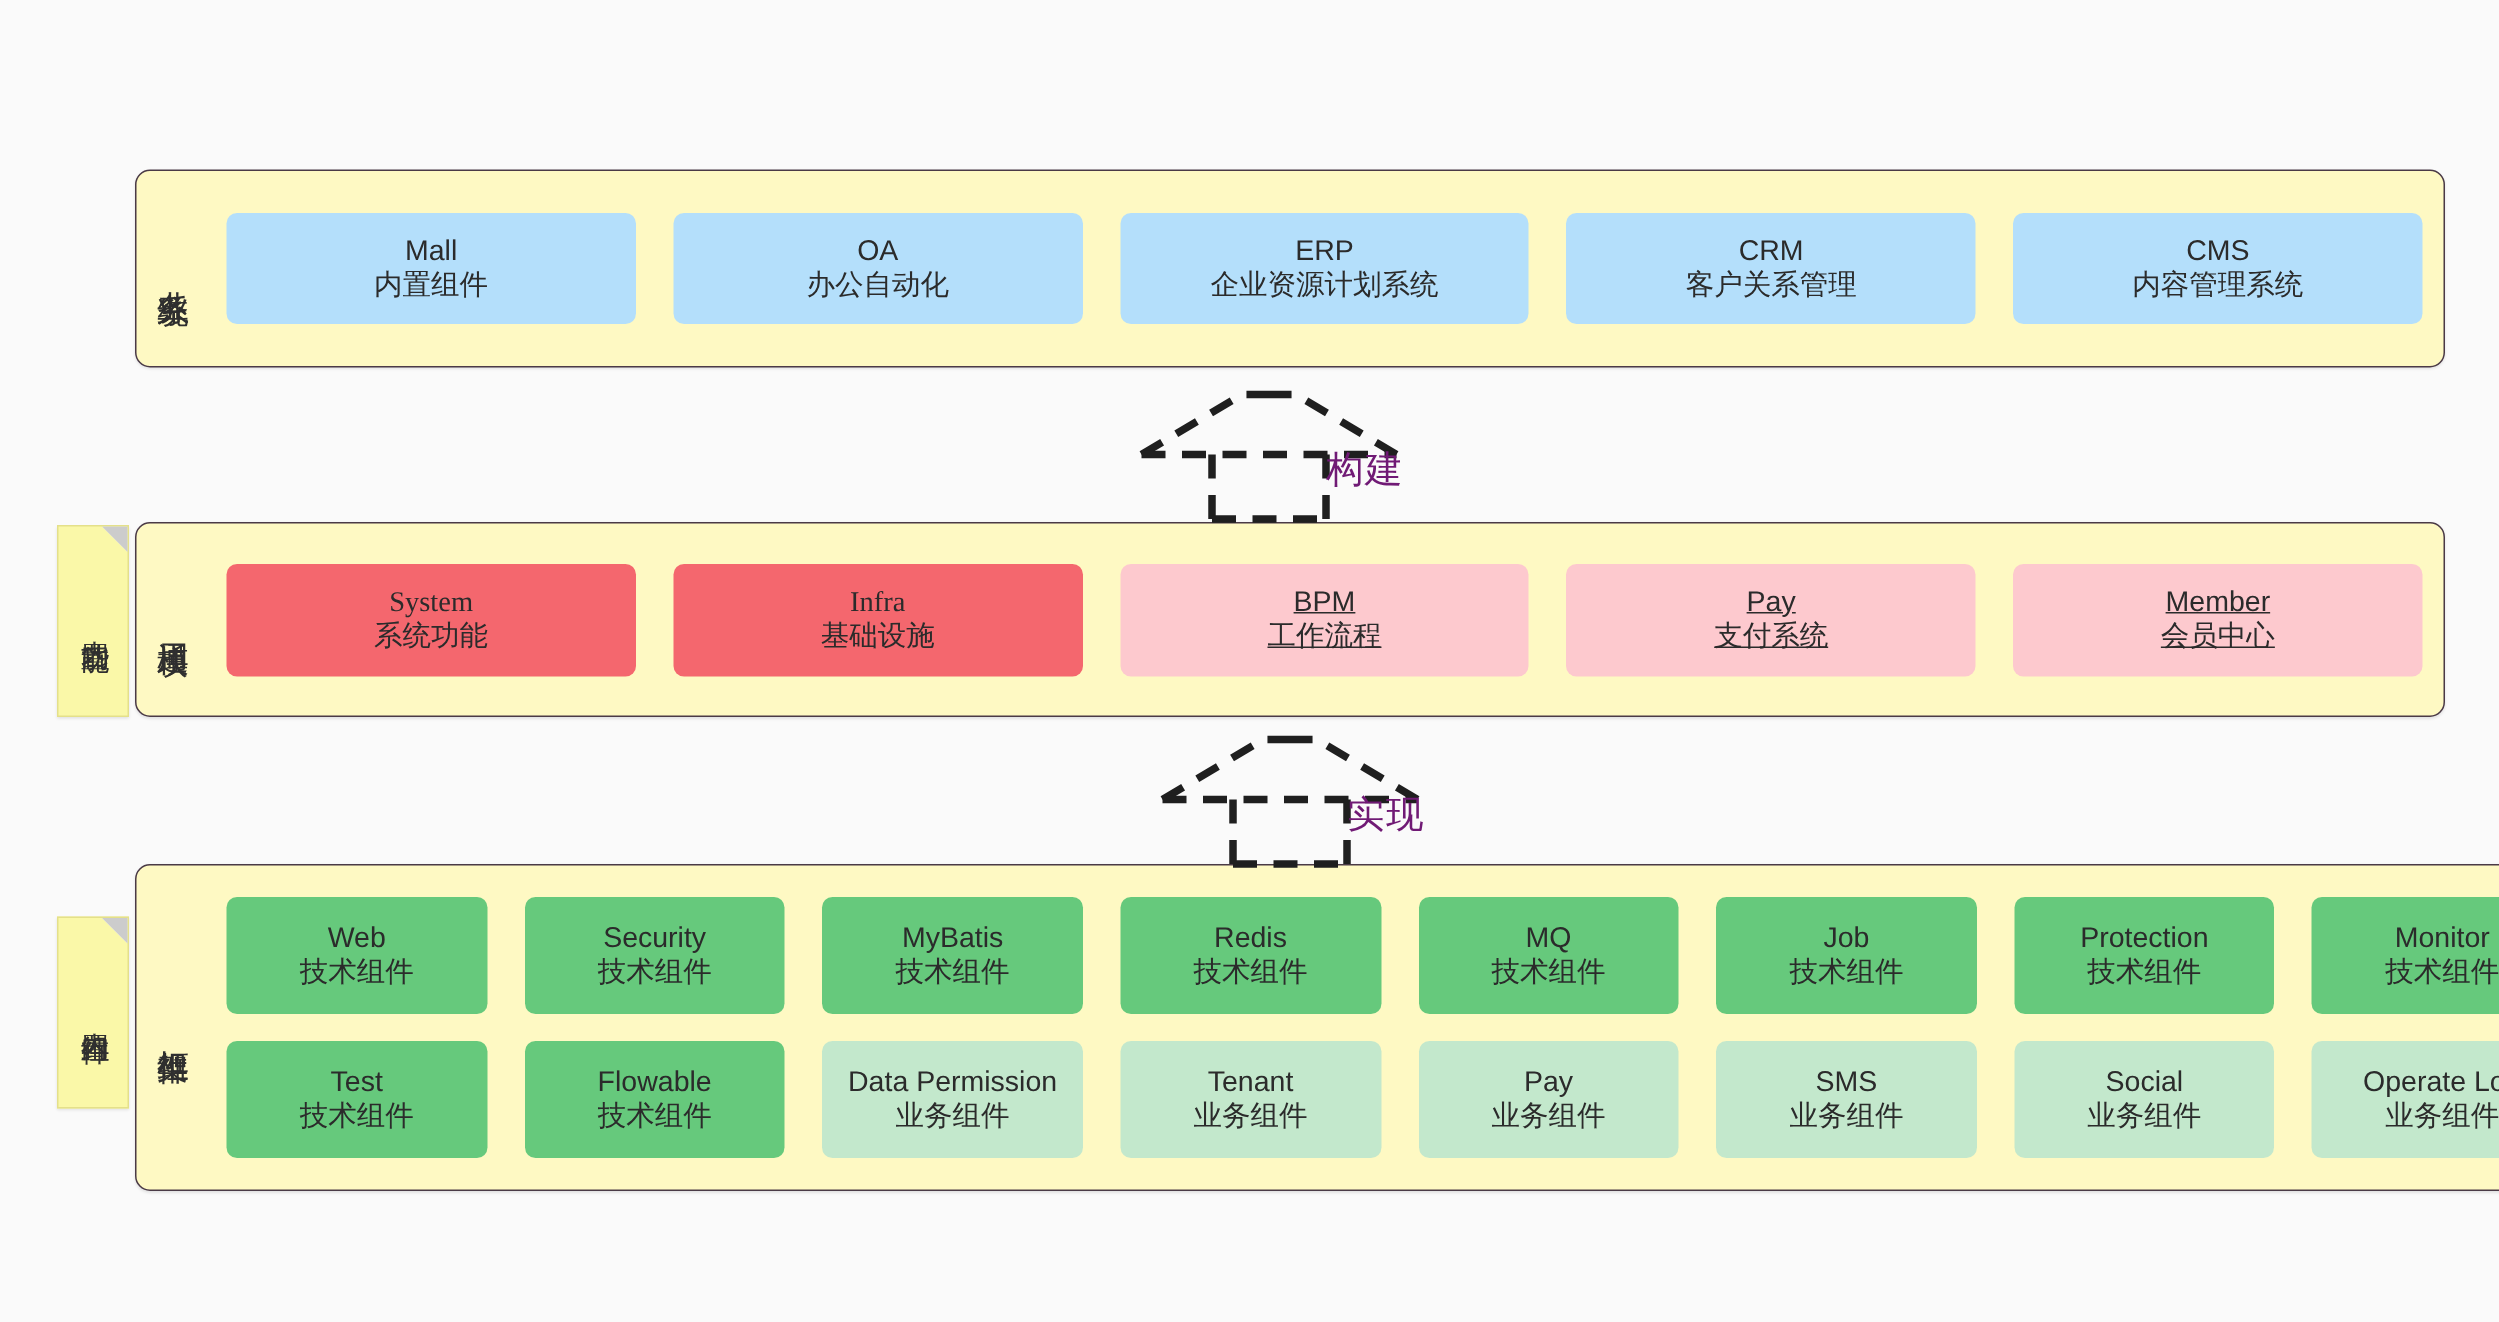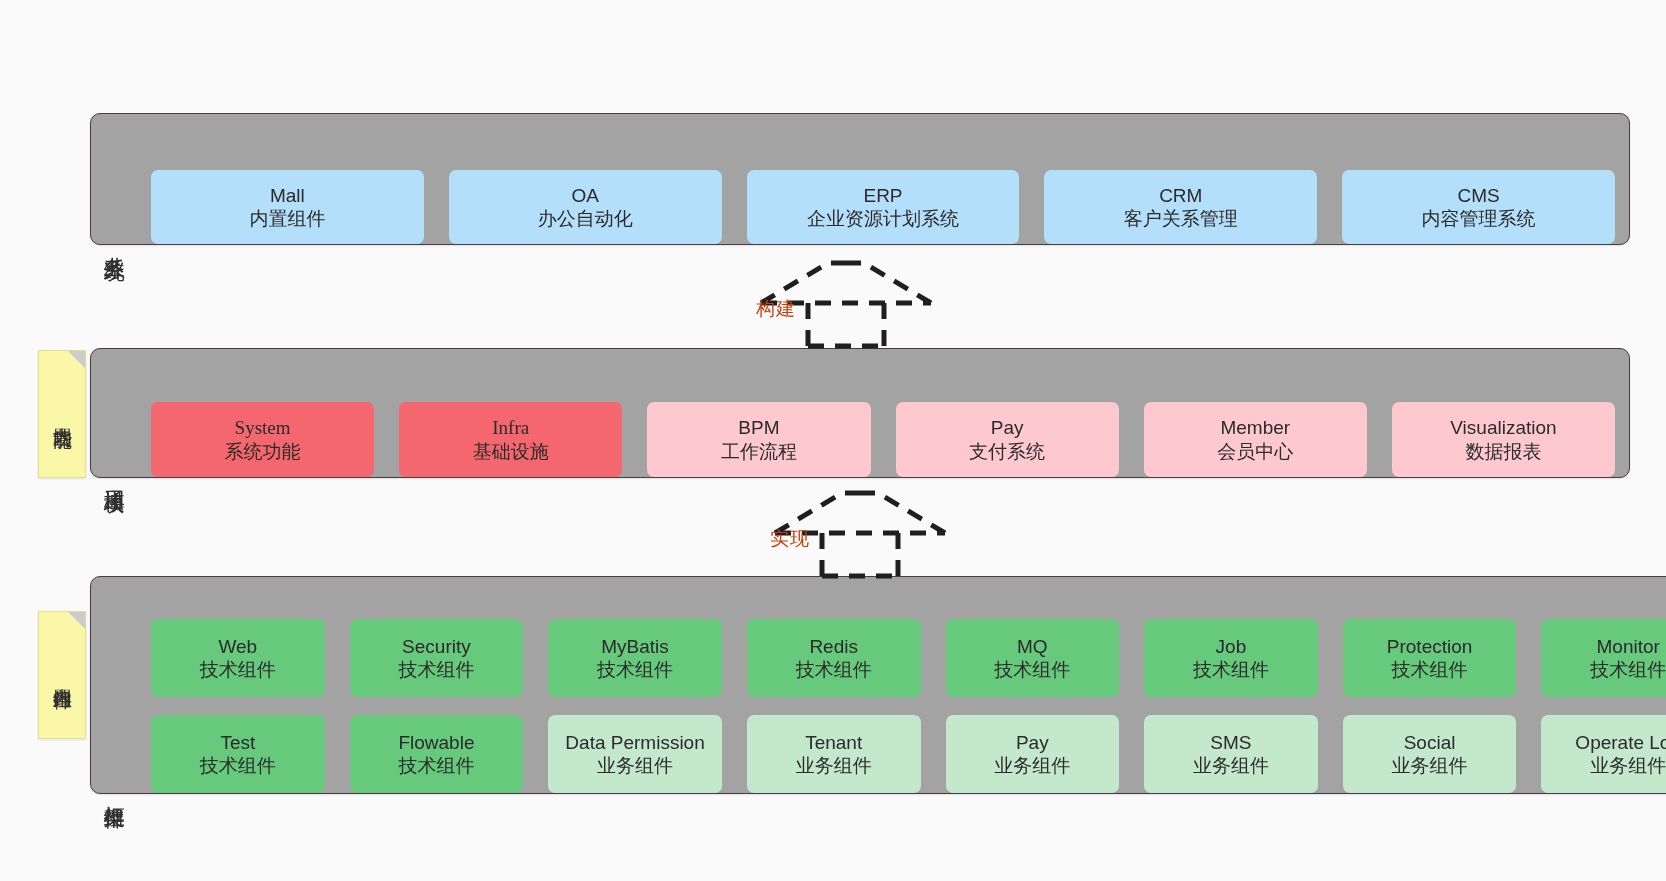--- a/index.html
+++ b/index.html
@@ -19,25 +19,25 @@
   #stage {
     position: relative;
     width: 1666px;
     height: 881px;
   }
 
   
   .layer {
     position: absolute;
     box-sizing: border-box;
-    background: #a3a3a3;
+    background: #fef9c3;
     border: 1.6px solid #4A3A46;
     border-radius: 10px;
     display: flex;
-    align-items: flex-end;
+    align-items: center;
     box-shadow: 0 1px 2px rgba(0,0,0,0.10);
   }
 
   
   .layer-title {
     width: 46px;
     flex: 0 0 46px;
     display: flex;
     align-items: center;
     justify-content: center;
@@ -79,21 +79,21 @@
     color: #2B2B2B;
     padding: 6px 4px;
     box-sizing: border-box;
   }
   .card .ttl { display: block; }
   .card .sub { display: block; }
 
   
   .c-blue       { background: #B4DFFB; }
   .c-red        { background: #F4676E; font-family: Liberation Serif, serif; }
-  .c-pink       { background: #FDC9CE; }
+  .c-pink       { background: #FDC9CE; text-decoration: underline; }
   .c-green      { background: #66C97C; }
   .c-greenlight { background: #C3E8CC; }
 
   
   #layer-business { left: 90px;  top: 113px; width: 1540px; height: 132px; }
   #layer-common   { left: 90px;  top: 348px; width: 1540px; height: 130px; }
   #layer-frame    { left: 90px;  top: 576px; width: 1640px; height: 218px; }
 
   #layer-business .card { height: 74px; }
   #layer-common   .card { height: 75px; }
@@ -141,23 +141,23 @@
   
   .connector {
     position: absolute;
     z-index: 2;
   }
   .connector svg { display: block; overflow: visible; }
   .connector .conn-label {
     position: absolute;
     left: 0; right: 0;
     top: 38px;
-    text-align: left;
-    font-size: 19px;
-    color: #c2410c;
+    text-align: right;
+    font-size: 25px;
+    color: #701a75;
     letter-spacing: 1px;
     pointer-events: none;
     background: transparent;
   }
   #connector-build   { left: 756px; top: 258px; width: 180px; height: 90px; }
   #connector-impl    { left: 770px; top: 488px; width: 180px; height: 90px; }
 </style>
 </head>
 <body>
 
@@ -235,24 +235,20 @@
         <div class="card c-pink">
           <span class="ttl">Pay</span>
           <span class="sub">支付系统</span>
         </div>
 
         <div class="card c-pink">
           <span class="ttl">Member</span>
           <span class="sub">会员中心</span>
         </div>
 
-        <div class="card c-pink">
-          <span class="ttl">Visualization</span>
-          <span class="sub">数据报表</span>
-        </div>
 
       </div>
     </div>
   </div>
 
   <div class="connector" id="connector-impl">
     <svg width="180" height="90" viewBox="0 0 180 90">
       <path d="M 5 45 L 72 5 L 90 5" fill="none" stroke="#1F1F1F" stroke-width="5" stroke-dasharray="16,11" stroke-linecap="butt"></path>
       <path d="M 175 45 L 108 5 L 90 5" fill="none" stroke="#1F1F1F" stroke-width="5" stroke-dasharray="16,11" stroke-linecap="butt"></path>
       <path d="M 5 45 L 175 45" fill="none" stroke="#1F1F1F" stroke-width="5" stroke-dasharray="16,11" stroke-linecap="butt"></path>

